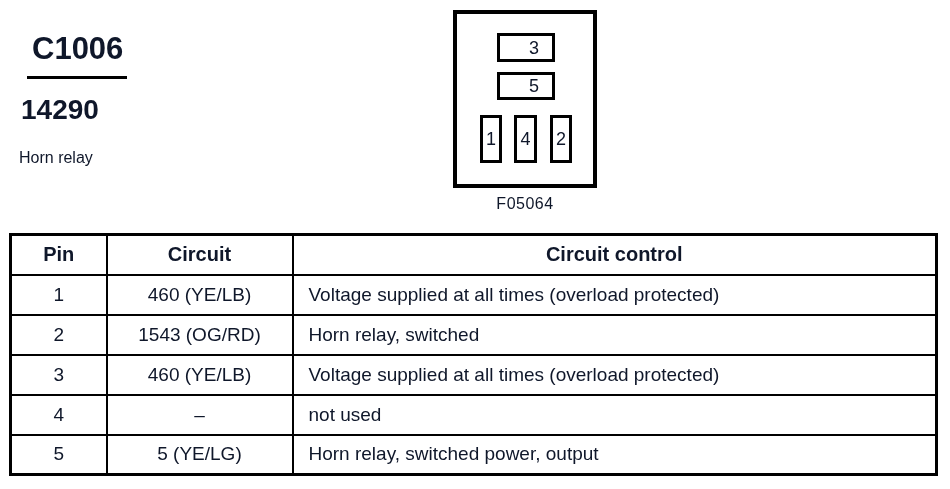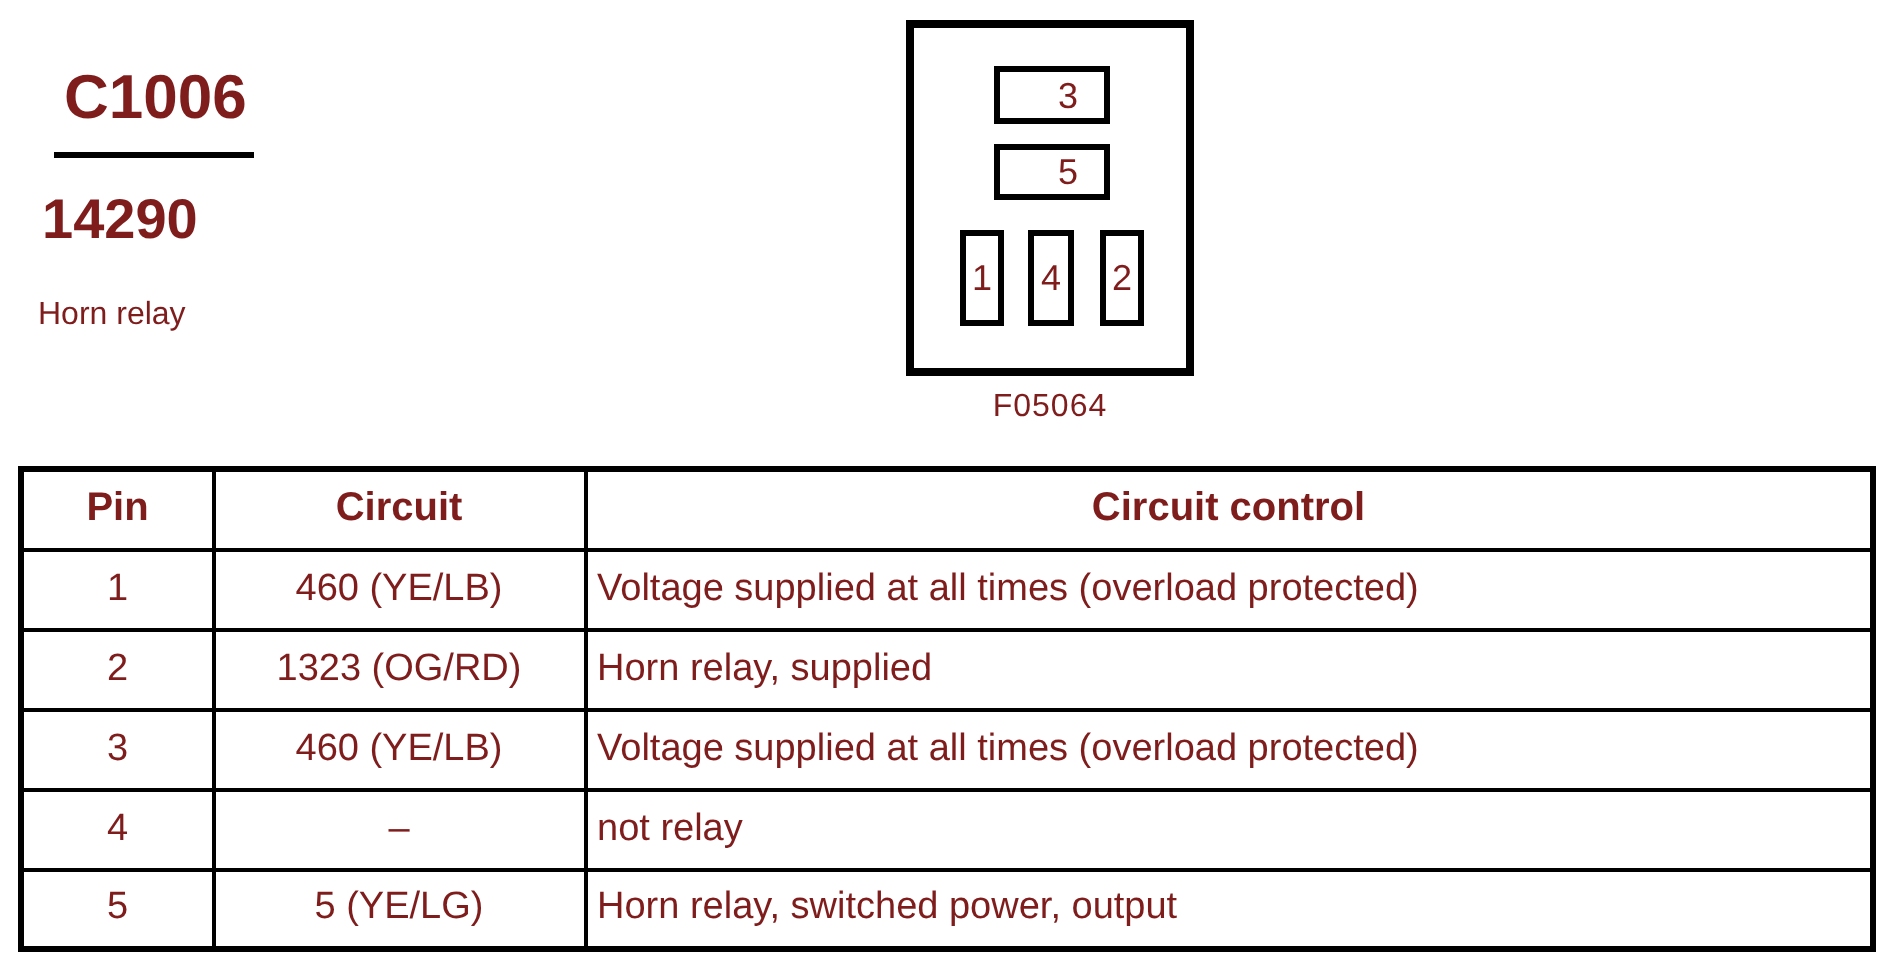--- a/index.html
+++ b/index.html
@@ -2,21 +2,21 @@
 <html><head>
 <meta charset="utf-8">
 <style>
   * { margin: 0; padding: 0; box-sizing: border-box; }
   html, body { background: #ffffff; }
   .page {
     position: relative;
     width: 950px;
     height: 489px;
     background: #ffffff;
-    color: #7f1d1d;
+    color: #0f172a;
     font-family: "Liberation Sans", sans-serif;
     overflow: hidden;
   }
 
   
   .connector-id {
     position: absolute;
     left: 27px;
     top: 33px;
     font-size: 31px;
@@ -95,21 +95,21 @@
     border: 2px solid #000;
     height: 40px;
     text-align: center;
     vertical-align: middle;
     font-size: 19px;
     overflow: hidden;
     white-space: nowrap;
   }
   .pin-table th { font-size: 20px; font-weight: bold; }
   .pin-table td.col-function, .pin-table th.col-function-h { }
-  .pin-table td.col-function { text-align: left; padding-left: 5px; }
+  .pin-table td.col-function { text-align: left; padding-left: 15px; }
 </style>
 </head>
 <body>
 
 <div class="page">
 
   <div class="connector-id">C1006</div>
   <div class="part-number">14290</div>
   <div class="description">Horn relay</div>
 
@@ -146,32 +146,32 @@
       </tr>
     </thead>
     <tbody id="pin-table-body">
         <tr>
           <td>1</td>
           <td>460 (YE/LB)</td>
           <td class="col-function">Voltage supplied at all times (overload protected)</td>
         </tr>
         <tr>
           <td>2</td>
-          <td>1323 (OG/RD)</td>
-          <td class="col-function">Horn relay, supplied</td>
+          <td>1543 (OG/RD)</td>
+          <td class="col-function">Horn relay, switched</td>
         </tr>
         <tr>
           <td>3</td>
           <td>460 (YE/LB)</td>
           <td class="col-function">Voltage supplied at all times (overload protected)</td>
         </tr>
         <tr>
           <td>4</td>
           <td>–</td>
-          <td class="col-function">not relay</td>
+          <td class="col-function">not used</td>
         </tr>
         <tr>
           <td>5</td>
           <td>5 (YE/LG)</td>
           <td class="col-function">Horn relay, switched power, output</td>
         </tr>
       </tbody>
   </table>
 
 </div>

